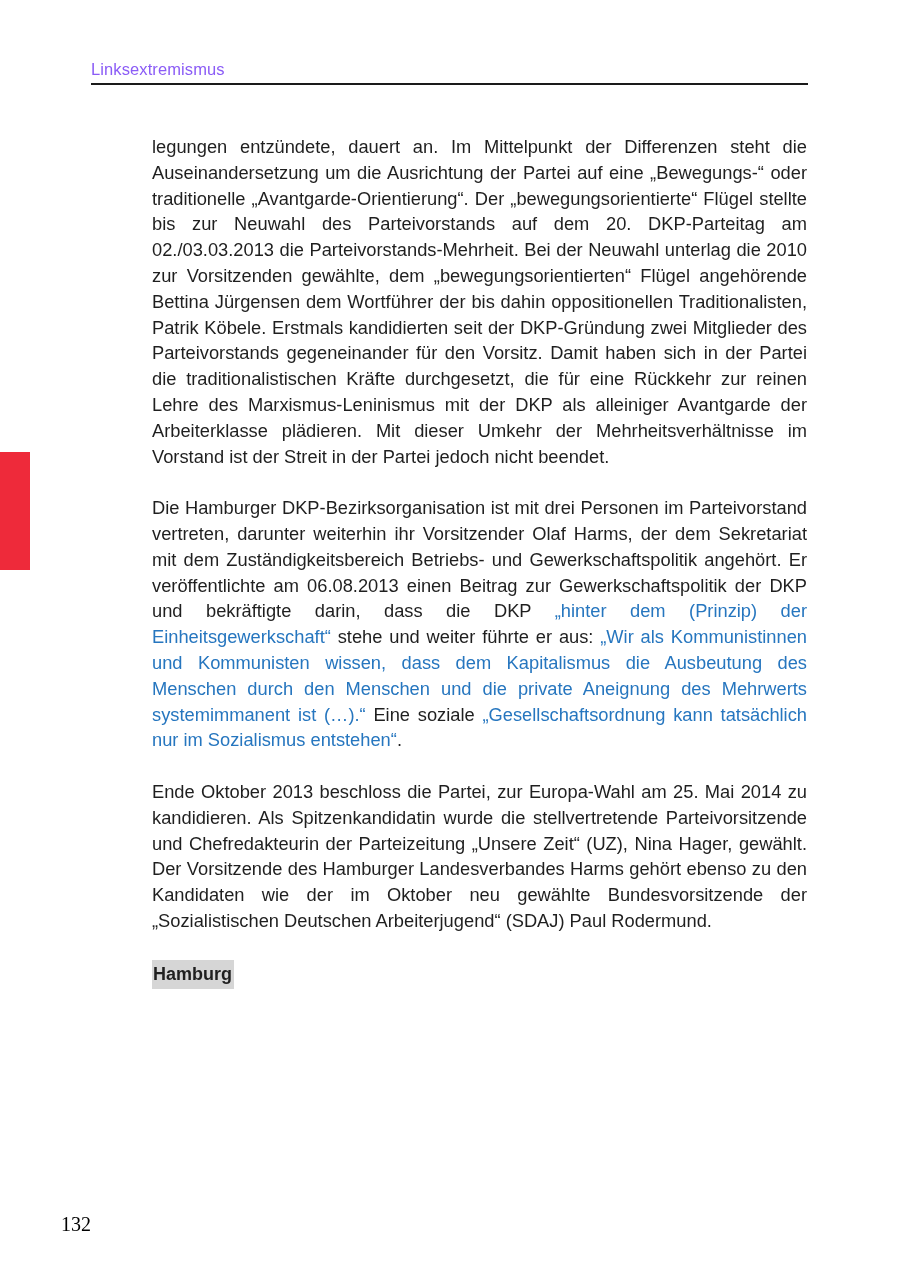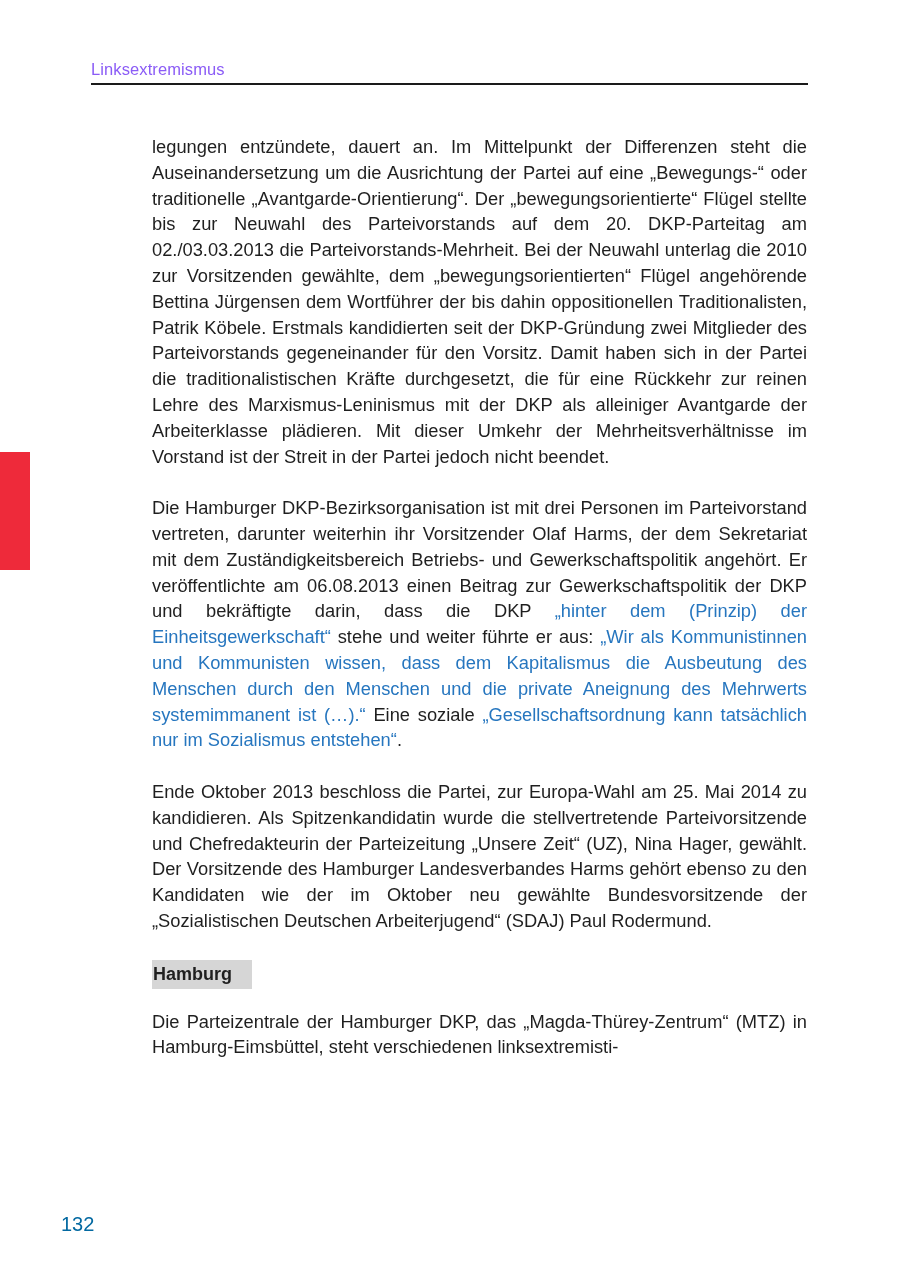--- a/index.html
+++ b/index.html
@@ -53,45 +53,45 @@
       margin: 0 0 25.8px 0;
     }
     .quote {
       color: #2676bf;
     }
     .section-heading {
       display: inline-block;
       background: #d6d6d6;
       font-weight: bold;
       font-size: 18px;
-      padding: 2px 20px 3px 1px;
+      padding: 2px 2px 3px 1px;
       margin: 0 0 20px 0;
       line-height: 24px;
     }
     .page-number {
       position: absolute;
       left: 61px;
       top: 1213px;
       font-size: 20px;
-      color: #0369a1;
+      color: #000000;
+      font-family: Liberation Serif, serif;
     }
   </style>
 </head>
 <body>
 
 <div class="running-head">Linksextremismus</div>
 <div class="head-rule"></div>
 
 <div class="side-tab"></div>
 
 <div class="content">
   <p>legungen entzündete, dauert an. Im Mittelpunkt der Differenzen steht die Auseinandersetzung um die Ausrichtung der Partei auf eine „Bewegungs-“ oder traditionelle „Avantgarde-Orientierung“. Der „bewegungsorientierte“ Flügel stellte bis zur Neuwahl des Parteivorstands auf dem 20. DKP-Parteitag am 02./03.03.2013 die Parteivorstands-Mehrheit. Bei der Neuwahl unterlag die 2010 zur Vorsitzenden gewählte, dem „bewegungsorientierten“ Flügel angehörende Bettina Jürgensen dem Wortführer der bis dahin oppositionellen Traditionalisten, Patrik Köbele. Erstmals kandidierten seit der DKP-Gründung zwei Mitglieder des Parteivorstands gegeneinander für den Vorsitz. Damit haben sich in der Partei die traditionalistischen Kräfte durchgesetzt, die für eine Rückkehr zur reinen Lehre des Marxismus-Leninismus mit der DKP als alleiniger Avantgarde der Arbeiterklasse plädieren. Mit dieser Umkehr der Mehrheitsverhältnisse im Vorstand ist der Streit in der Partei jedoch nicht beendet.</p>
 
   <p><span>Die Hamburger DKP-Bezirksorganisation ist mit drei Personen im Parteivorstand vertreten, darunter weiterhin ihr Vorsitzender Olaf Harms, der dem Sekretariat mit dem Zuständigkeitsbereich Betriebs- und Gewerkschaftspolitik angehört. Er veröffentlichte am 06.08.2013 einen Beitrag zur Gewerkschaftspolitik der DKP und bekräftigte darin, dass die DKP </span><span class="quote">„hinter dem (Prinzip) der Einheitsgewerkschaft“</span><span> stehe und weiter führte er aus: </span><span class="quote">„Wir als Kommunistinnen und Kommunisten wissen, dass dem Kapitalismus die Ausbeutung des Menschen durch den Menschen und die private Aneignung des Mehrwerts systemimmanent ist (…).“</span><span> Eine soziale </span><span class="quote">„Gesellschaftsordnung kann tatsächlich nur im Sozialismus entstehen“</span><span>.</span></p>
 
   <p>Ende Oktober 2013 beschloss die Partei, zur Europa-Wahl am 25. Mai 2014 zu kandidieren. Als Spitzenkandidatin wurde die stellvertretende Parteivorsitzende und Chefredakteurin der Parteizeitung „Unsere Zeit“ (UZ), Nina Hager, gewählt. Der Vorsitzende des Hamburger Landesverbandes Harms gehört ebenso zu den Kandidaten wie der im Oktober neu gewählte Bundesvorsitzende der „Sozialistischen Deutschen Arbeiterjugend“ (SDAJ) Paul Rodermund.</p>
 
   <div class="section-heading">Hamburg</div>
 
-  <p>Die Parteizentrale der Hamburger DKP, das „Magda-Thürey-Zentrum“ (MTZ) in Hamburg-Eimsbüttel, steht verschiedenen linksextremisti-</p>
 </div>
 
 <div class="page-number">132</div>
 
 </body></html>

